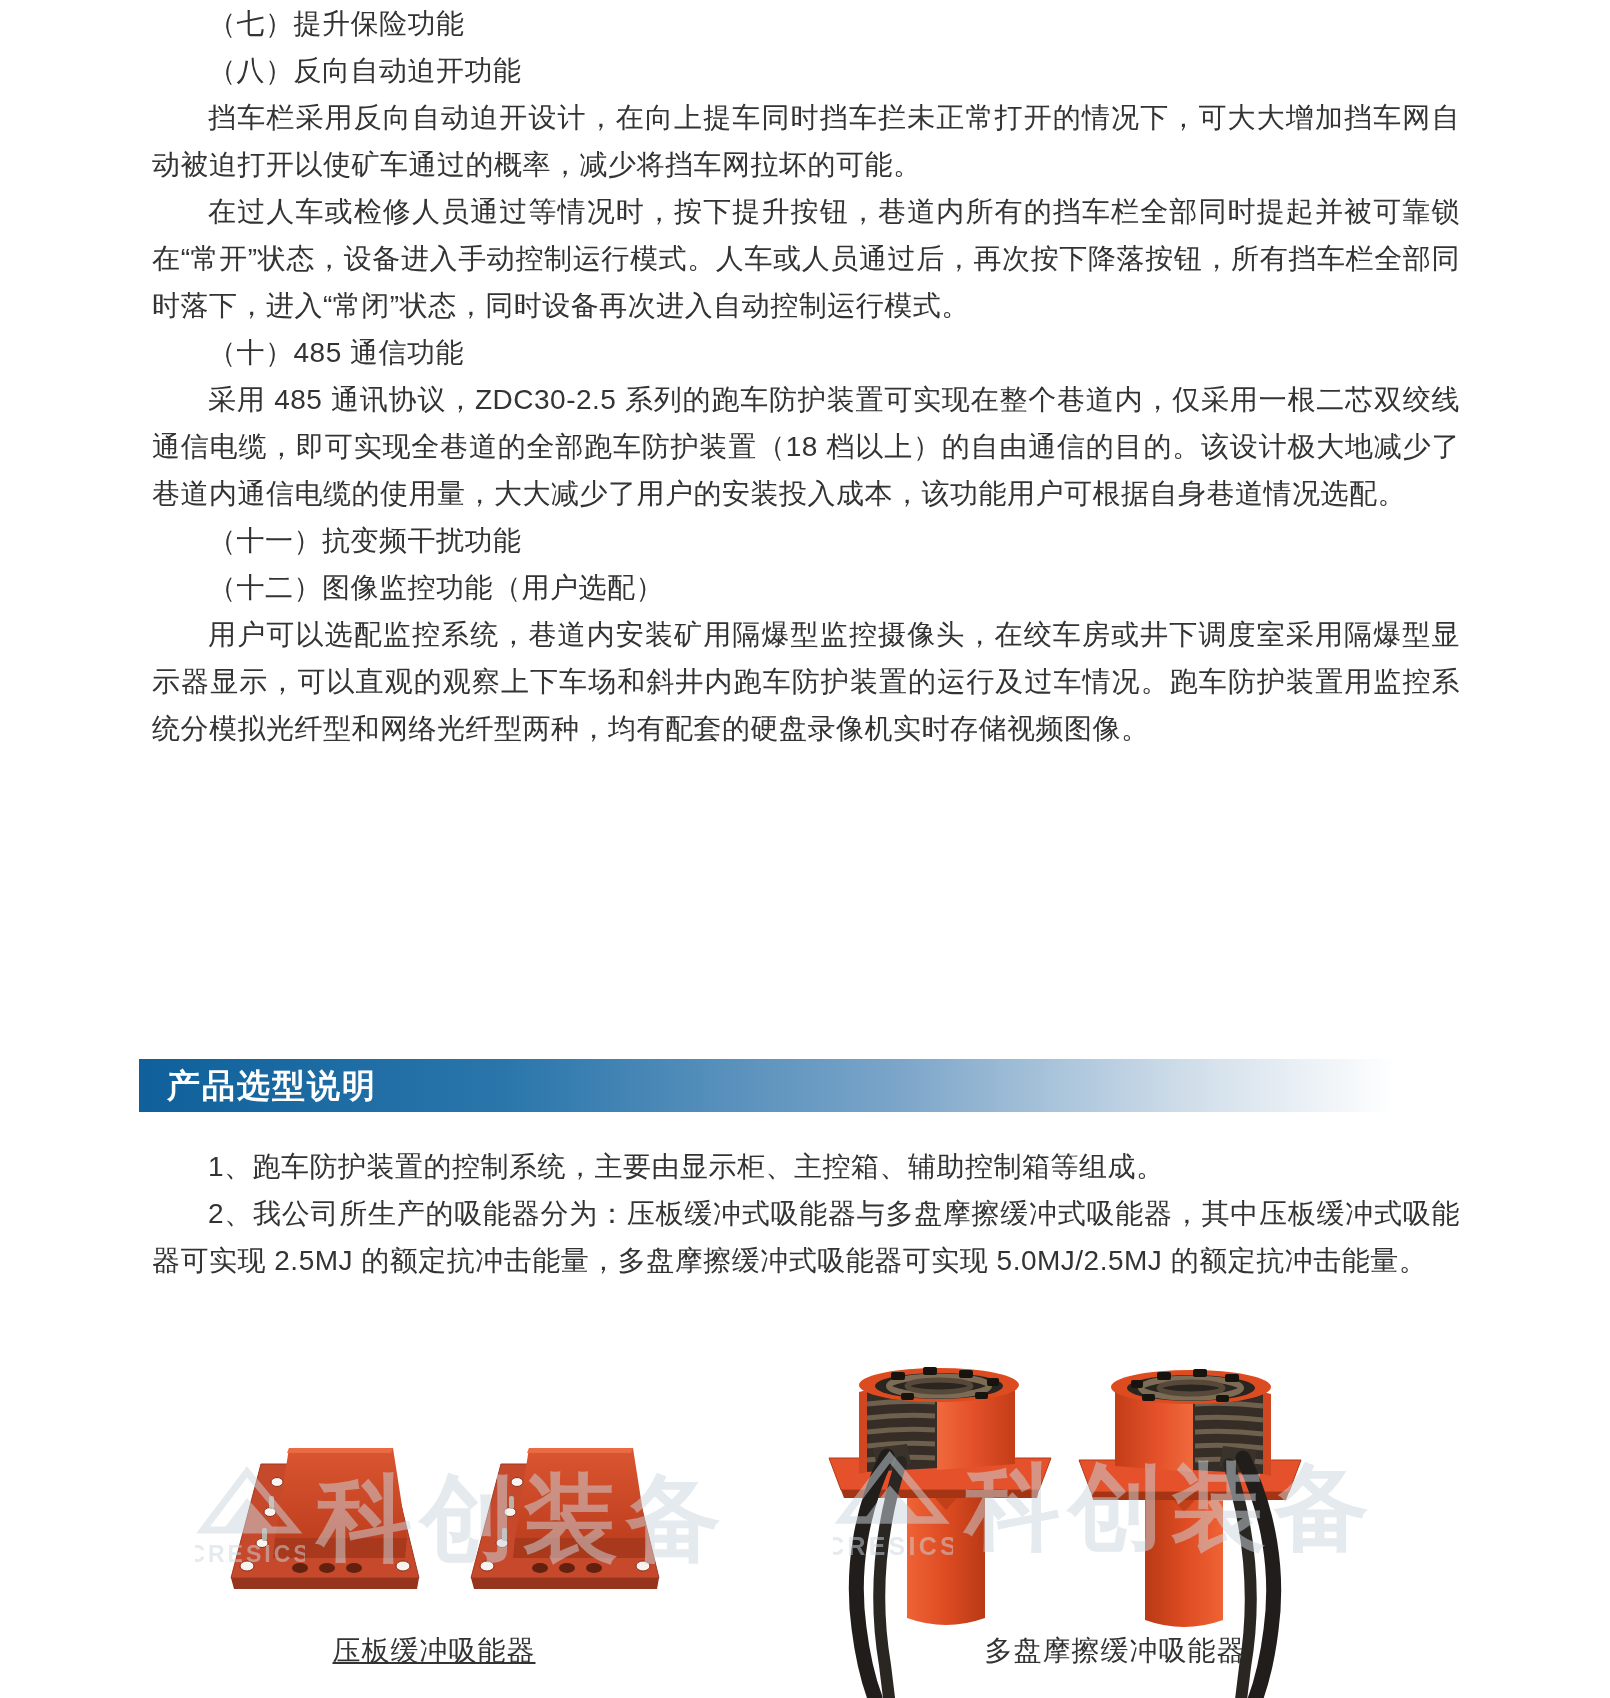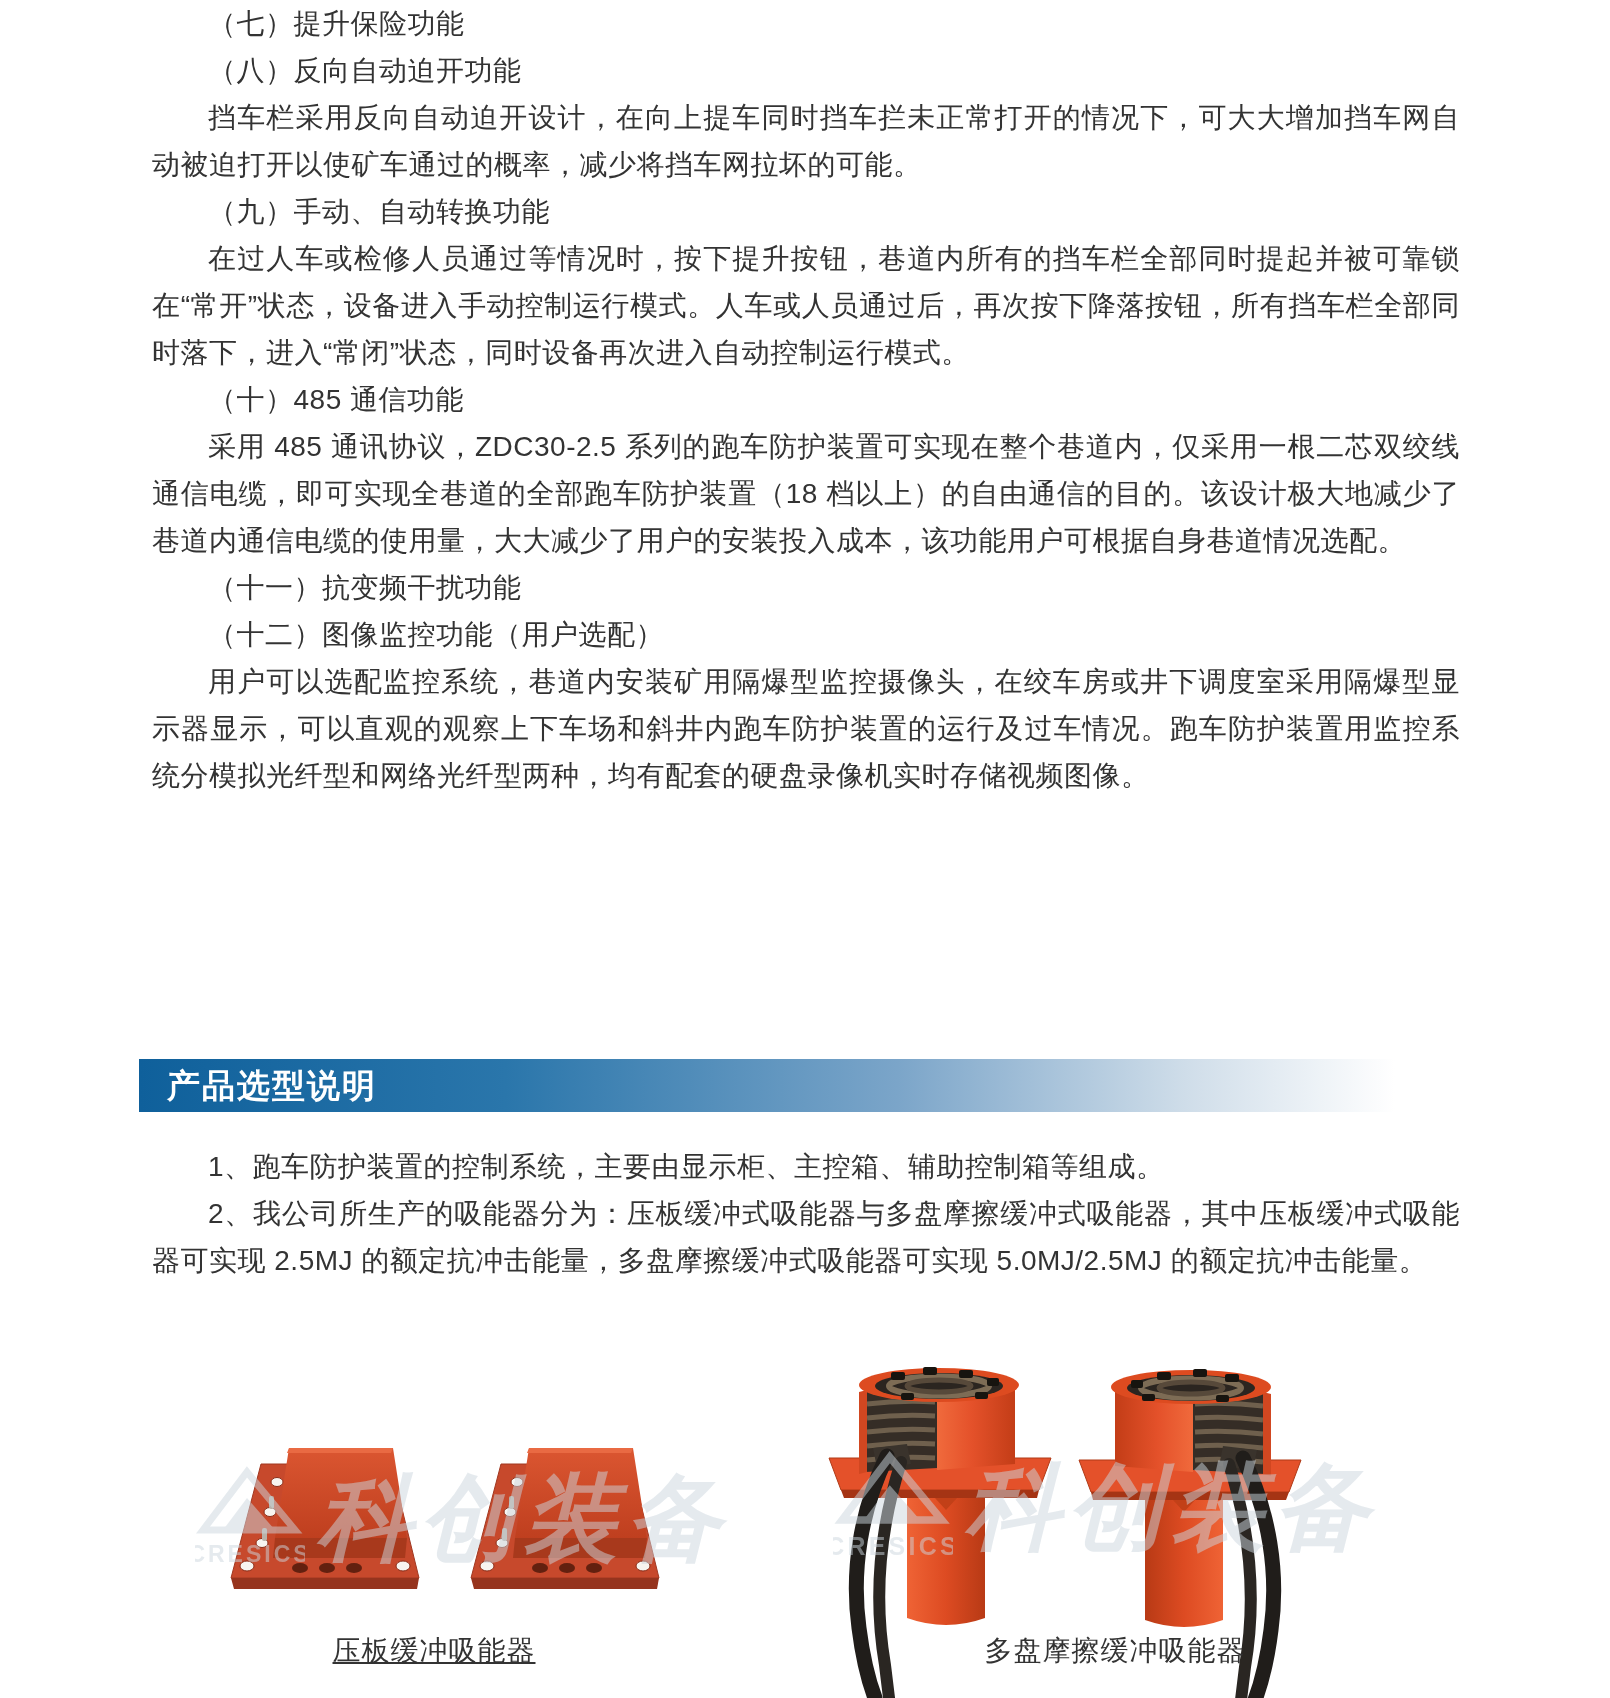--- a/index.html
+++ b/index.html
@@ -38,33 +38,31 @@
   .caption2{left:895px;top:1632px;}
   .watermark{
     position:absolute;z-index:2;display:flex;align-items:center;gap:12px;
     opacity:0.5;pointer-events:none;
   }
   .wm1{left:195px;top:1458px;}
   .wm2{left:833px;top:1442px;}
   .wm-text{
     font-size:95px;font-weight:bold;color:#ccd6de;letter-spacing:8px;white-space:nowrap;
     line-height:1;
-    font-style:italic;
   }
 </style>
 </head>
 <body>
 
 <div class="page">
 
   <div class="doc-body">
     <p class="block">（七）提升保险功能</p>
     <p class="block">（八）反向自动迫开功能</p>
     <p class="block">挡车栏采用反向自动迫开设计，在向上提车同时挡车拦未正常打开的情况下，可大大增加挡车网自动被迫打开以使矿车通过的概率，减少将挡车网拉坏的可能。</p>
-    <p class="block">（九）手动、自动转换功能</p>
     <p class="block">在过人车或检修人员通过等情况时，按下提升按钮，巷道内所有的挡车栏全部同时提起并被可靠锁在“常开”状态，设备进入手动控制运行模式。人车或人员通过后，再次按下降落按钮，所有挡车栏全部同时落下，进入“常闭”状态，同时设备再次进入自动控制运行模式。</p>
     <p class="block">（十）485 通信功能</p>
     <p class="block">采用 485 通讯协议，ZDC30-2.5 系列的跑车防护装置可实现在整个巷道内，仅采用一根二芯双绞线通信电缆，即可实现全巷道的全部跑车防护装置（18 档以上）的自由通信的目的。该设计极大地减少了巷道内通信电缆的使用量，大大减少了用户的安装投入成本，该功能用户可根据自身巷道情况选配。</p>
     <p class="block">（十一）抗变频干扰功能</p>
     <p class="block">（十二）图像监控功能（用户选配）</p>
     <p class="block">用户可以选配监控系统，巷道内安装矿用隔爆型监控摄像头，在绞车房或井下调度室采用隔爆型显示器显示，可以直观的观察上下车场和斜井内跑车防护装置的运行及过车情况。跑车防护装置用监控系统分模拟光纤型和网络光纤型两种，均有配套的硬盘录像机实时存储视频图像。</p>
   </div>
 
   <div class="banner">
     <span>产品选型说明</span>

